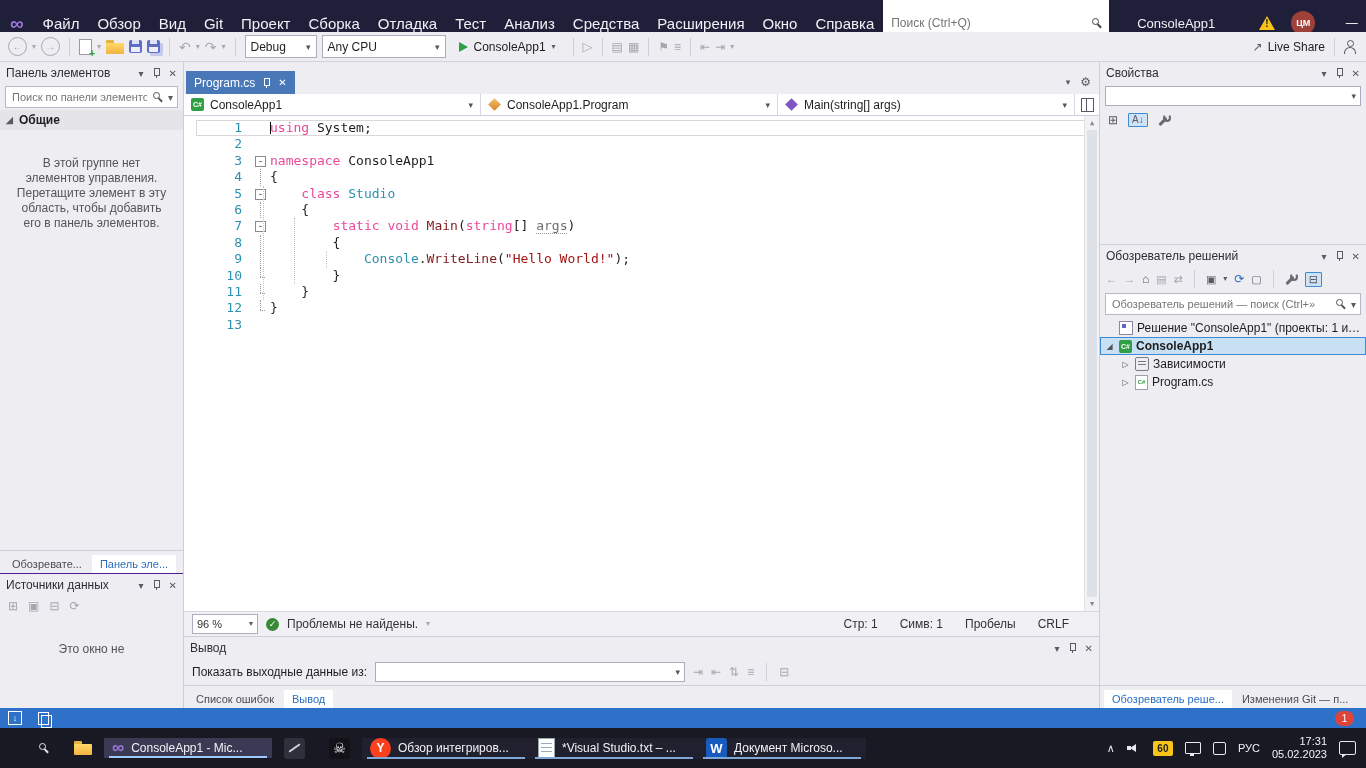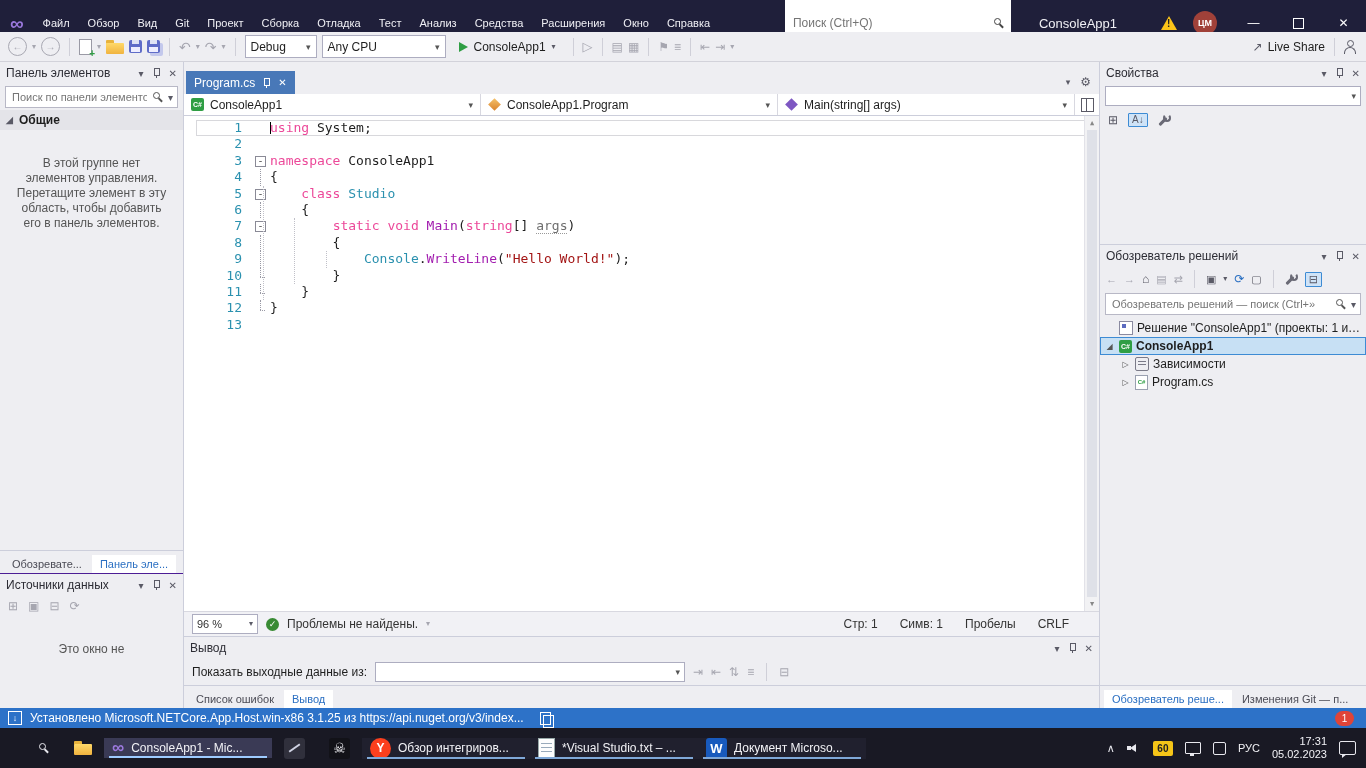--- a/index.html
+++ b/index.html
@@ -53,21 +53,21 @@
   .splitic{width:11px;height:12px;border:1px solid #5a5a66;position:relative;flex:none}
   .splitic::after{content:"";position:absolute;left:4px;top:0;bottom:0;border-left:1px solid #5a5a66}
   .gearg{font-size:12px;color:#5a5a66}
   .pkg{width:12px;height:12px;border:1px solid #fff;position:relative;flex:none;text-align:center;font-size:9px;color:#fff;line-height:12px}
   .copyic{width:9px;height:11px;border:1px solid #fff;position:relative;flex:none;margin-left:8px}
   .copyic::after{content:"";position:absolute;left:2px;top:2px;width:9px;height:11px;border:1px solid #fff}
 
   
   #titlebar{top:0;left:0;right:0;height:32;background:#1f1f3a;display:flex;align-items:center;color:#f0f0f5}
   .vslogo{font-size:19px;font-weight:bold;font-style:italic;color:#9b79dd;padding:0 10px 0 10px;line-height:1}
-  .menu-item{font-size:11px;padding:4px 9px;height:40px;display:flex;align-items:center;cursor:default}
+  .menu-item{font-size:15px;padding:4px 9px;height:40px;display:flex;align-items:center;cursor:default}
   #tb-search{margin-left:auto;width:214px;height:22px;background:#fff;display:flex;align-items:center;padding:12px 6px;flex:none}
   #tb-search input{border:none;outline:none;flex:1;font-size:12px;color:#444;font-family:"Liberation Sans",sans-serif;background:transparent}
   #tb-search .mag{color:#444}
   .tb-title{font-size:13px;margin:0 44px 0 28px}
   .avatar{width:24px;height:24px;border-radius:50%;background:#a04139;color:#fff;font-size:9px;font-weight:bold;display:flex;align-items:center;justify-content:center;margin:0 14px 0 16px;flex:none}
   .wbtn{width:45px;height:32px;display:flex;align-items:center;justify-content:center;color:#fff;font-size:12px;flex:none}
   .maxbox{width:9px;height:9px;border:1px solid #fff}
 
   
   #toolbar{top:32px;left:0;right:0;height:29px;background:#eeeef2;border-bottom:1px solid #d2d2da;display:flex;align-items:center;padding-left:8px;gap:5px}
@@ -117,21 +117,21 @@
   .code-line{display:flex;height:16.4px;line-height:16.4px;white-space:pre}
   .code-line.current{box-shadow:inset 0 0 0 1px #d8d8dc}
   .ln{width:46px;text-align:right;padding-right:10px;color:#2b91af;flex:none}
   .fold{width:18px;position:relative;flex:none}
   .fold.box::before{content:"-";position:absolute;left:3px;top:3px;width:9px;height:9px;border:1px solid #8a8a96;background:#fff;color:#555;font-size:10px;line-height:8px;text-align:center}
   .fold.line::after{content:"";position:absolute;left:8px;top:0;bottom:0;border-left:1px dotted #9a9aa5}
   .fold.end::after{content:"";position:absolute;left:8px;top:0;height:58%;border-left:1px dotted #9a9aa5}
   .fold.end::before{content:"";position:absolute;left:8px;top:58%;width:5px;border-bottom:1px dotted #9a9aa5}
   .ct{flex:1;position:relative}
   .caret{position:absolute;left:0;top:2px;bottom:2px;border-left:1px solid #000}
-  .tk-kw{color:#ec4899}.tk-ty{color:#2b91af}.tk-me{color:#a21caf}.tk-st{color:#a31515}.tk-pl{color:#1e1e1e}
+  .tk-kw{color:#ec4899}.tk-ty{color:#2b91af}.tk-me{color:#7f1d1d}.tk-st{color:#a31515}.tk-pl{color:#1e1e1e}
   .tk-pr{color:#6e6e6e;border-bottom:1px dotted #999}
   .iguide{position:absolute;border-left:1px dotted #c0c0c8}
   .vscroll{position:absolute;top:0;right:0;bottom:0;width:14px;background:#f2f2f4;border-left:1px solid #e2e2e8}
   .vscroll .up,.vscroll .dn{position:absolute;left:0;right:0;text-align:center;font-size:7px;color:#888}
   .vscroll .up{top:3px}.vscroll .dn{bottom:3px}
   .vscroll .thumb{position:absolute;left:2px;right:2px;top:14px;bottom:14px;background:#dfe1e8}
   #edstatus{height:24px;background:#f1f1f5;border-top:1px solid #d8d8e0;display:flex;align-items:center;padding:0 8px;gap:8px;font-size:12px;color:#333;flex:none}
   .zoombox{width:56px;height:18px;background:#fff;border:1px solid #adadc0;display:flex;align-items:center;padding:0 4px;font-size:11px;gap:4px}
   .okdot{width:13px;height:13px;border-radius:50%;background:#388a34;color:#fff;font-size:9px;display:flex;align-items:center;justify-content:center;flex:none}
   #edstatus .right{margin-left:auto;display:flex;gap:22px;margin-right:22px}
@@ -495,21 +495,20 @@
         </div>
       <div class="tool-tabs">
           <div class="tool-tab active">Обозреватель реше...</div>
           <div class="tool-tab">Изменения Git — п...</div>
         </div>
     </div>
   </div>
 
   <div id="statusbar" class="abs">
     <span class="pkg">↓</span>
-    <span>Установлено Microsoft.NETCore.App.Host.win-x86 3.1.25 из https://api.nuget.org/v3/index...</span>
     <span class="copyic"></span>
     <span class="badge">1</span>
   </div>
 
   <div id="taskbar" class="abs">
     <div class="flex" style="height:40px">
         <div class="tb-btn">
           <span class="tbi winlogo">
             <i></i>
             <i></i>

